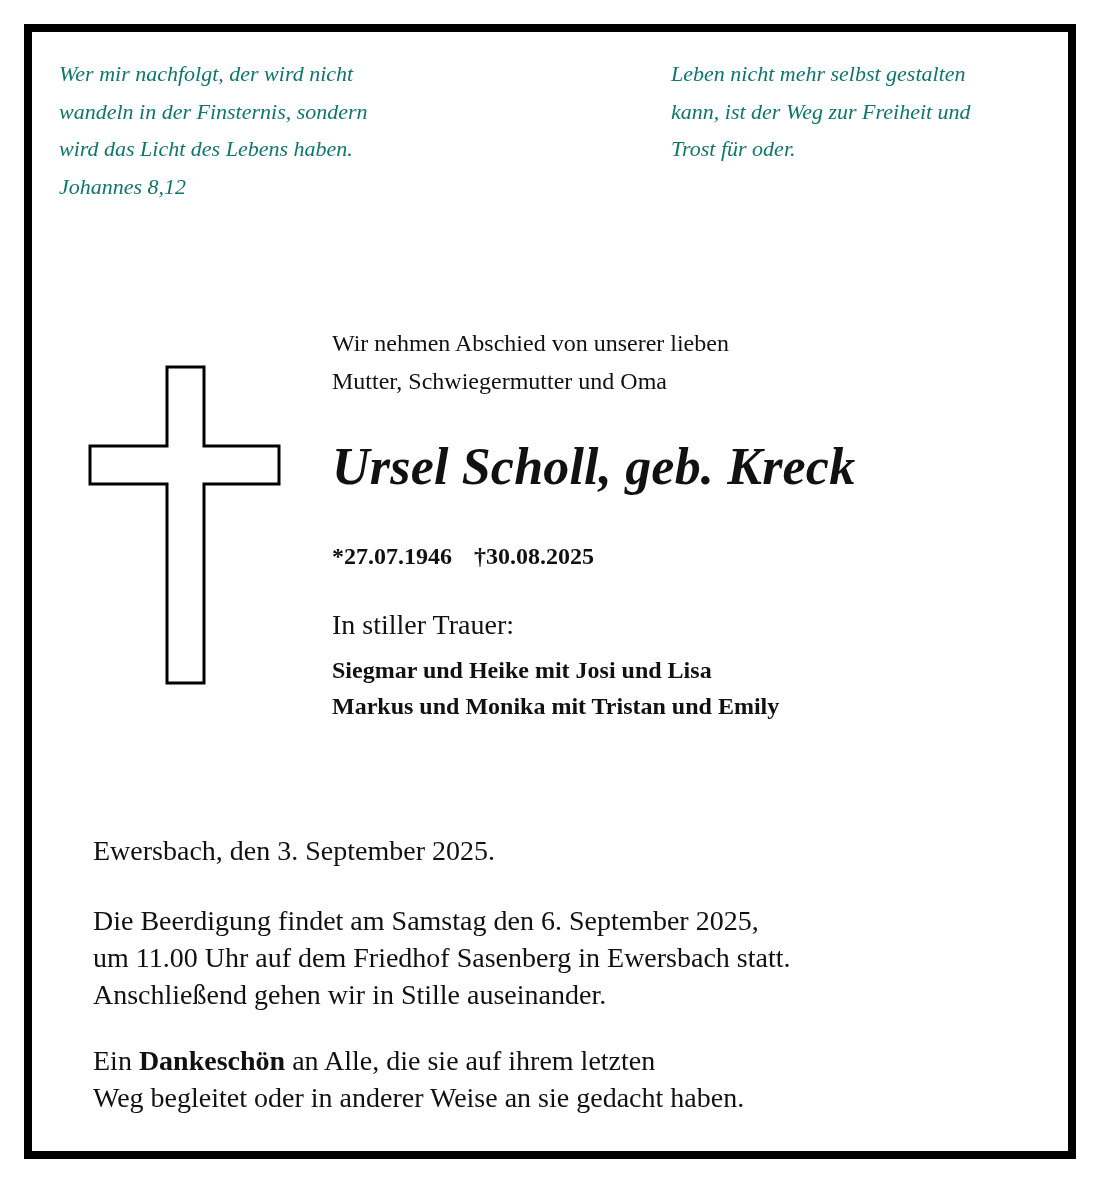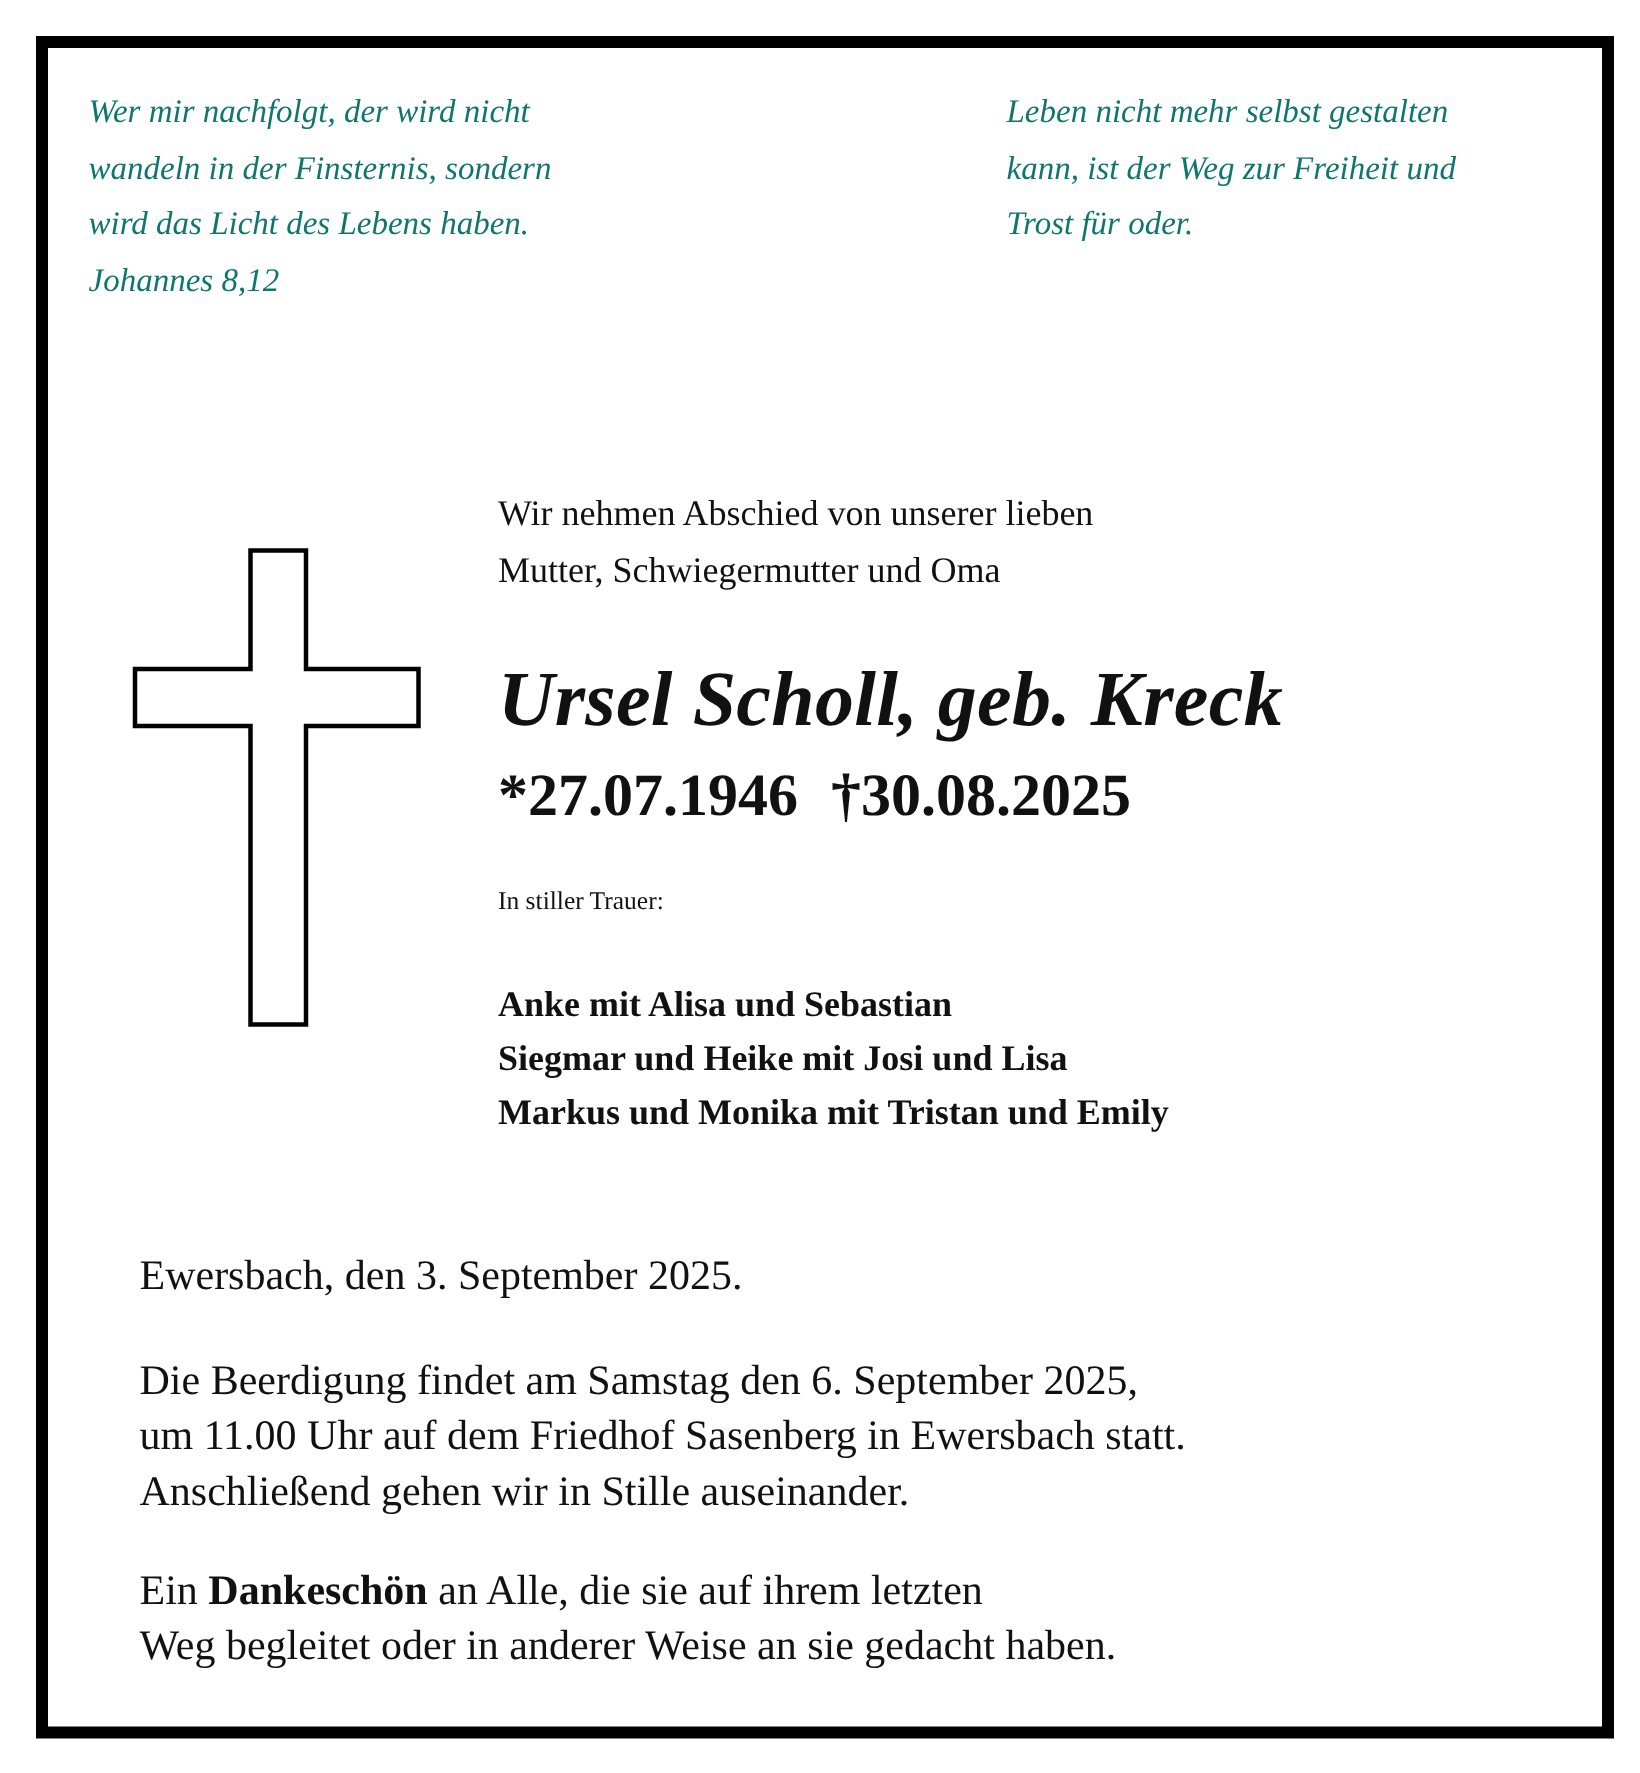--- a/index.html
+++ b/index.html
@@ -5,23 +5,23 @@
   html, body { margin:0; padding:0; background:#ffffff; }
   body { width:1093px; height:1182px; position:relative; overflow:hidden; color:#111; }
   .frame { position:absolute; left:24px; top:24px; width:1052px; height:1135px; box-sizing:border-box; border:8px solid #000; }
   .quote { position:absolute; font-family:"Liberation Serif", serif; font-style:italic; font-size:22px; line-height:37.5px; color:#0f766e; }
   .quote-left { left:59px; top:55px; }
   .quote-right { left:671px; top:55px; }
   .cross { position:absolute; left:87px; top:365px; }
   .serif { font-family:"Liberation Serif", serif; }
   .intro { position:absolute; left:332px; top:324px; font-size:24px; line-height:38px; }
   .name { position:absolute; left:332px; top:436px; font-family:"Liberation Serif", serif; font-style:italic; font-weight:bold; font-size:52px; line-height:62px; letter-spacing:0.2px; }
-  .dates { position:absolute; left:332px; top:510px; font-family:"Liberation Serif", serif; font-weight:bold; font-size:40px; line-height:40px; }
+  .dates { position:absolute; left:332px; top:536px; font-family:"Liberation Serif", serif; font-weight:bold; font-size:24px; line-height:40px; }
   .dates span + span { margin-left:22px; }
-  .mourning-label { position:absolute; left:332px; top:584px; font-size:17px; line-height:34px; }
+  .mourning-label { position:absolute; left:332px; top:608px; font-size:28px; line-height:34px; }
   .mourners { position:absolute; left:332px; top:652px; font-family:"Liberation Serif", serif; font-weight:bold; font-size:24px; line-height:36px; }
   .body-text { position:absolute; left:93px; font-size:28px; line-height:37px; font-family:"Liberation Serif", serif; }
   .place-date { top:832px; }
   .funeral { top:902px; }
   .thanks { top:1042px; }
   .line { display:block; white-space:nowrap; }
   b { font-weight:bold; }
 </style>
 </head>
 <body>
@@ -54,21 +54,20 @@
 
 <div class="name">Ursel Scholl, geb. Kreck</div>
 
 <div class="dates">
   <span>*27.07.1946</span><span>†30.08.2025</span>
 </div>
 
 <div class="mourning-label serif">In stiller Trauer:</div>
 
 <div class="mourners">
-  <span class="line">Anke mit Alisa und Sebastian</span>
   <span class="line">Siegmar und Heike mit Josi und Lisa</span>
   <span class="line">Markus und Monika mit Tristan und Emily</span>
 </div>
 
 <div class="body-text place-date">Ewersbach, den 3. September 2025.</div>
 
 <div class="body-text funeral">
   <span class="line">Die Beerdigung findet am Samstag den 6. September 2025,</span>
   <span class="line">um 11.00 Uhr auf dem Friedhof Sasenberg in Ewersbach statt.</span>
   <span class="line">Anschließend gehen wir in Stille auseinander.</span>

